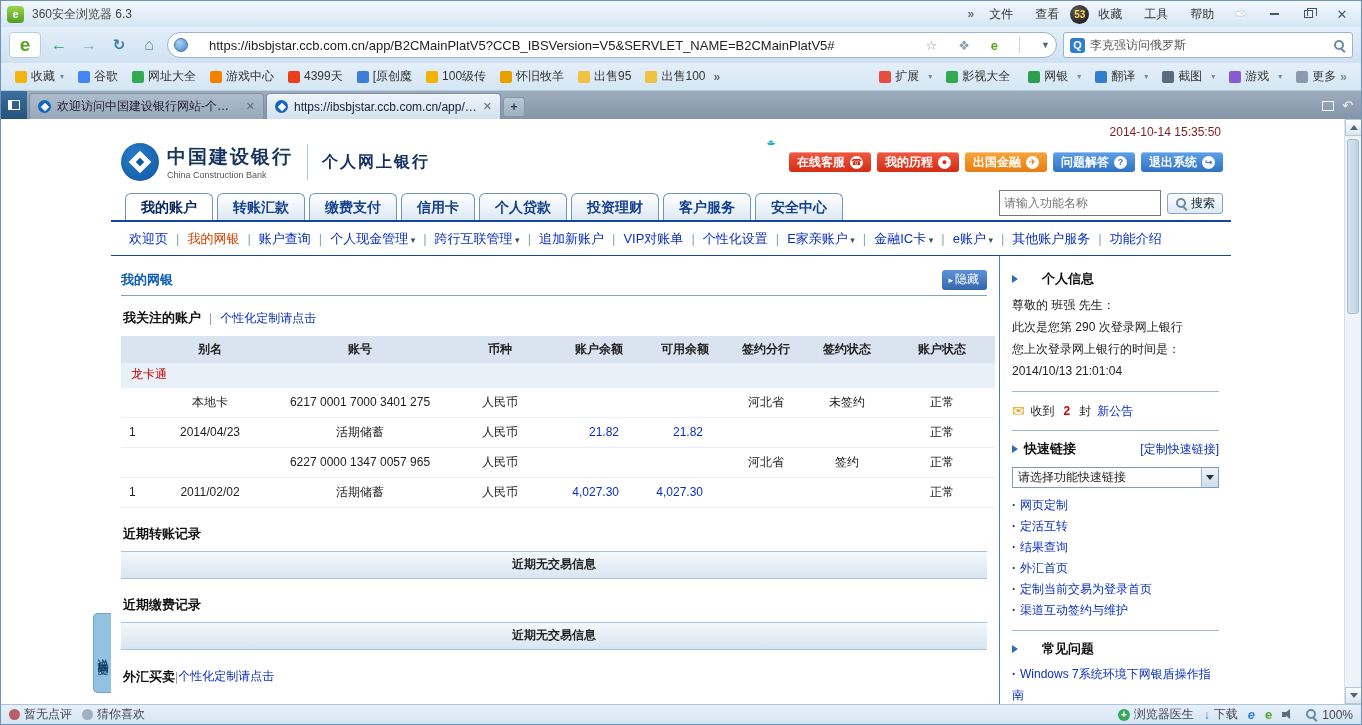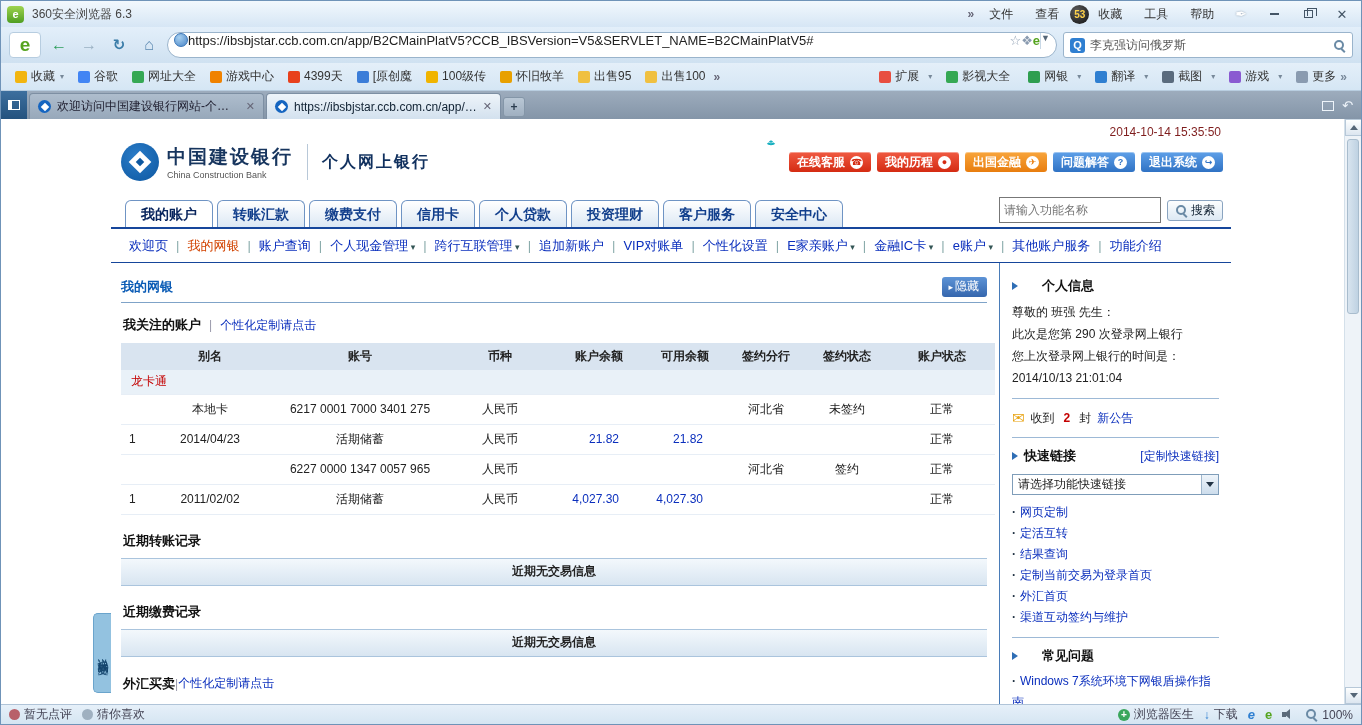--- a/index.html
+++ b/index.html
@@ -22,21 +22,21 @@
 .ic-restore::before{content:"";position:absolute;left:2px;top:-3px;width:8px;height:7px;border:1px solid #456;border-bottom:none}
 .ic-close{font-size:13px;font-weight:bold;color:#456}
 
 
 .toolbar{height:36px;background:linear-gradient(#e3effa,#cfe1f1);display:flex;align-items:center;padding:0 8px;gap:6px;flex:0 0 36px}
 .bigE{width:32px;height:26px;background:#fff;border:1px solid #b7cde0;border-radius:4px;display:flex;align-items:center;justify-content:center;color:#55a41f;font-weight:bold;font-size:19px}
 .navbtn{width:24px;height:24px;display:flex;align-items:center;justify-content:center;font-size:16px;border-radius:3px;color:#2e9e5b;font-weight:bold}
 .navbtn.fwd{color:#9ab0c2}
 .navbtn.refresh{color:#3a7ca8;font-size:15px}
 .navbtn.home{color:#5a87b0;font-size:16px}
-.addressbar{flex:1;height:26px;background:#fff;border:1px solid #9ab4cc;border-radius:13px;display:flex;align-items:flex-start;padding:0 6px;gap:0;min-width:0}
+.addressbar{flex:1;height:26px;background:#fff;border:1px solid #9ab4cc;border-radius:13px;display:flex;align-items:center;padding:0 6px;gap:21px;min-width:0}
 .siteglobe{width:14px;height:14px;border-radius:50%;background:radial-gradient(circle at 35% 30%,#a8d0f0,#4a86c8);border:1px solid #3a76b8;flex:0 0 14px}
 .addr-input{flex:1;border:none;outline:none;font-size:13px;color:#222;font-family:inherit;min-width:0;background:transparent}
 .addr-icon{color:#8a9bb0;font-size:13px;flex:0 0 auto}
 .addr-e{color:#55a41f;font-weight:bold;font-size:13px}
 .addr-sep{width:1px;height:16px;background:#c8d8e6}
 .addr-dd{color:#567;font-size:9px}
 .searchbox{width:290px;height:26px;background:#fff;border:1px solid #9ab4cc;border-radius:3px;display:flex;align-items:center;padding:0 6px;gap:5px;flex:0 0 290px}
 .qlogo{width:15px;height:15px;border-radius:3px;background:#2f7fd1;color:#fff;font-weight:bold;font-size:11px;display:flex;align-items:center;justify-content:center}
 .search-input{flex:1;border:none;outline:none;font-size:12px;color:#555;font-family:inherit;background:transparent}
 .mag{display:inline-block;width:13px;height:13px;position:relative;flex:0 0 13px}
@@ -87,21 +87,21 @@
 .signal i:nth-child(2){width:14px;height:14px;left:-8px;top:-8px}
 .hbtn{display:flex;align-items:center;gap:5px;height:20px;padding:0 8px;border-radius:3px;color:#fff;font-weight:bold;font-size:12px;margin-left:6px;box-shadow:inset 0 1px 0 rgba(255,255,255,.4)}
 .hbtn-red{background:linear-gradient(#f05a42,#d42b12)}
 .hbtn-orange{background:linear-gradient(#f8a53c,#e87d0e)}
 .hbtn-blue{background:linear-gradient(#5fa0e8,#2f72c4)}
 .hbtn .hic{width:13px;height:13px;border-radius:50%;background:#fff;display:flex;align-items:center;justify-content:center;font-size:9px;font-weight:bold}
 .hbtn-red .hic{color:#d42b12}
 .hbtn-orange .hic{color:#e87d0e}
 .hbtn-blue .hic{color:#2f72c4}
 
-.navrow{display:flex;align-items:flex-end;border-bottom:2px solid #16469b;padding:0 8px 0 14px;margin-top:10px}
+.navrow{display:flex;align-items:flex-end;border-bottom:2px solid #16469b;padding:0 8px 0 14px;margin-top:3px}
 .ntab{border:1px solid #6f94c4;border-bottom:none;border-radius:6px 6px 0 0;background:linear-gradient(#ffffff,#dce8f4);height:27px;line-height:26px;padding:0 15px;font-size:14px;font-weight:bold;color:#123f8c;margin-right:4px;white-space:nowrap}
 .ntab.active{background:#fff;color:#08245c}
 .navrow .spacer{flex:1}
 .funcsearch{display:flex;align-items:center;gap:6px;margin-bottom:4px}
 .func-input{width:162px;height:19px;border:1px solid #777;font-size:12px;padding:12px 4px;color:#555;font-family:inherit}
 .func-btn{display:flex;align-items:center;gap:3px;height:21px;padding:0 7px;border:1px solid #8aa4c0;border-radius:3px;background:linear-gradient(#fdfefe,#dde9f4);color:#123;font-size:12px}
 
 .subnav{display:flex;align-items:center;height:34px;border-bottom:1px solid #16469b;padding-left:18px;font-size:13px;flex-wrap:nowrap;white-space:nowrap}
 .sn{color:#0b2fbd;cursor:pointer}
 .sn + .sn::before{content:"|";color:#8aa;margin:0 8px;font-weight:normal}
@@ -538,22 +538,22 @@
               <span class="spacer"></span>
               <span class="blue-link">[定制快速链接]</span>
             </div>
             <div class="qsel">
               <span class="qtext">请选择功能快速链接</span>
               <span class="qarrow"></span>
             </div>
             <span class="ql">网页定制</span>
               <span class="ql">定活互转</span>
               <span class="ql">结果查询</span>
+              <span class="ql">外汇首页</span>
               <span class="ql">定制当前交易为登录首页</span>
-              <span class="ql">外汇首页</span>
               <span class="ql">渠道互动签约与维护</span>
 
             <div class="sb-divider"></div>
             <div class="sb-title-row">
               <span class="tri"></span>
               <span class="sb-title">常见问题</span>
             </div>
             <span class="ql">Windows 7系统环境下网银盾操作指南</span>
           </div>
         </div>

